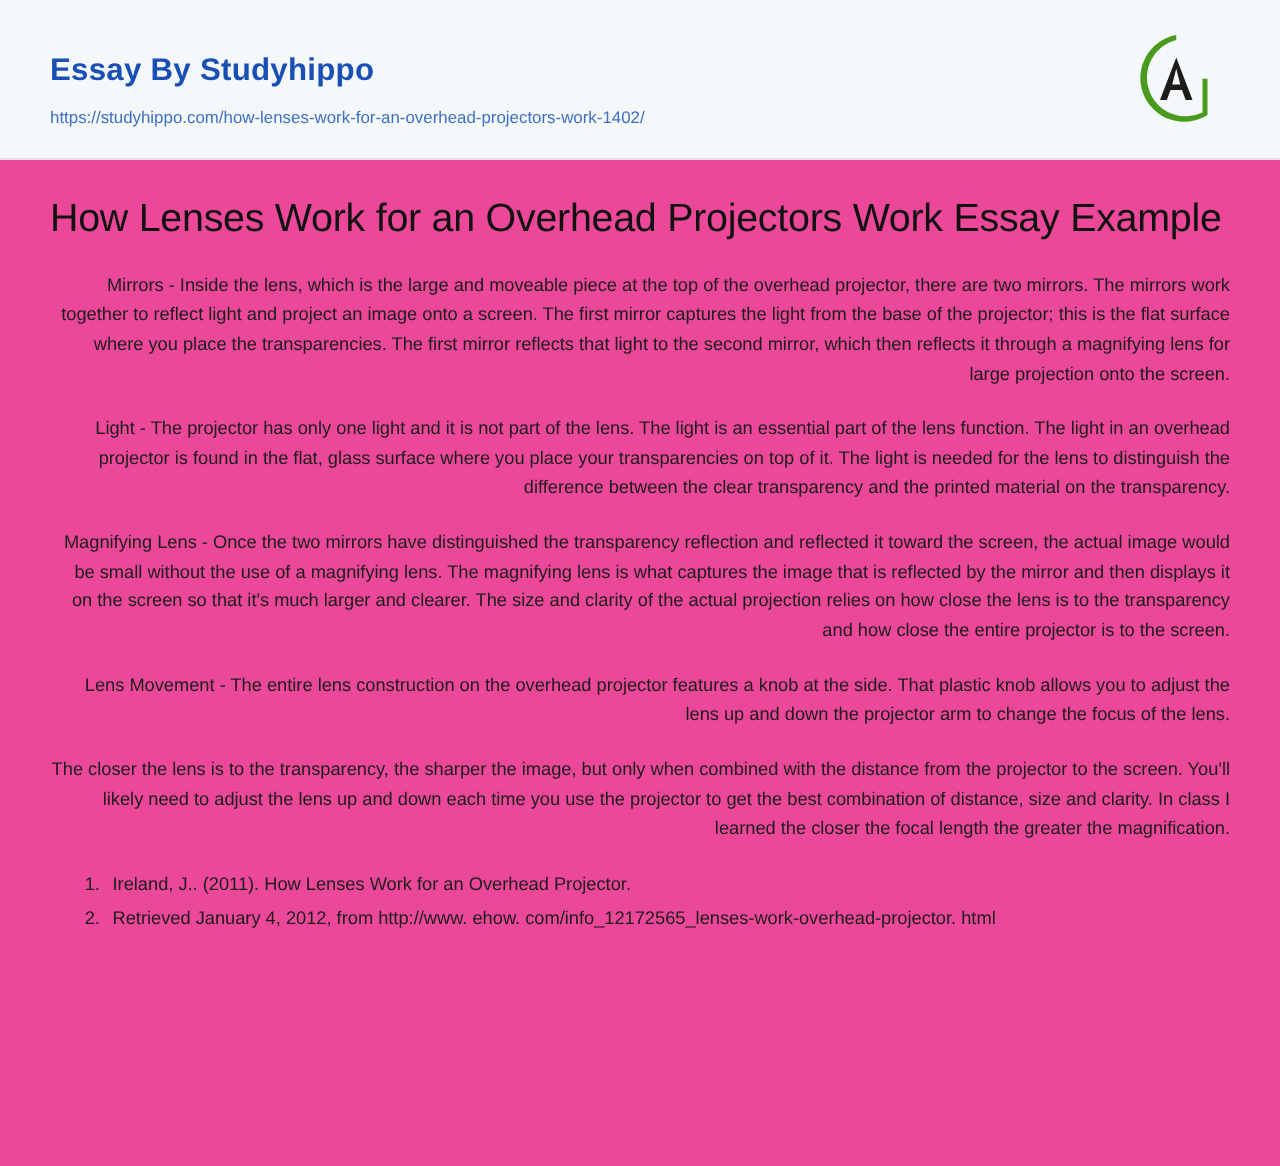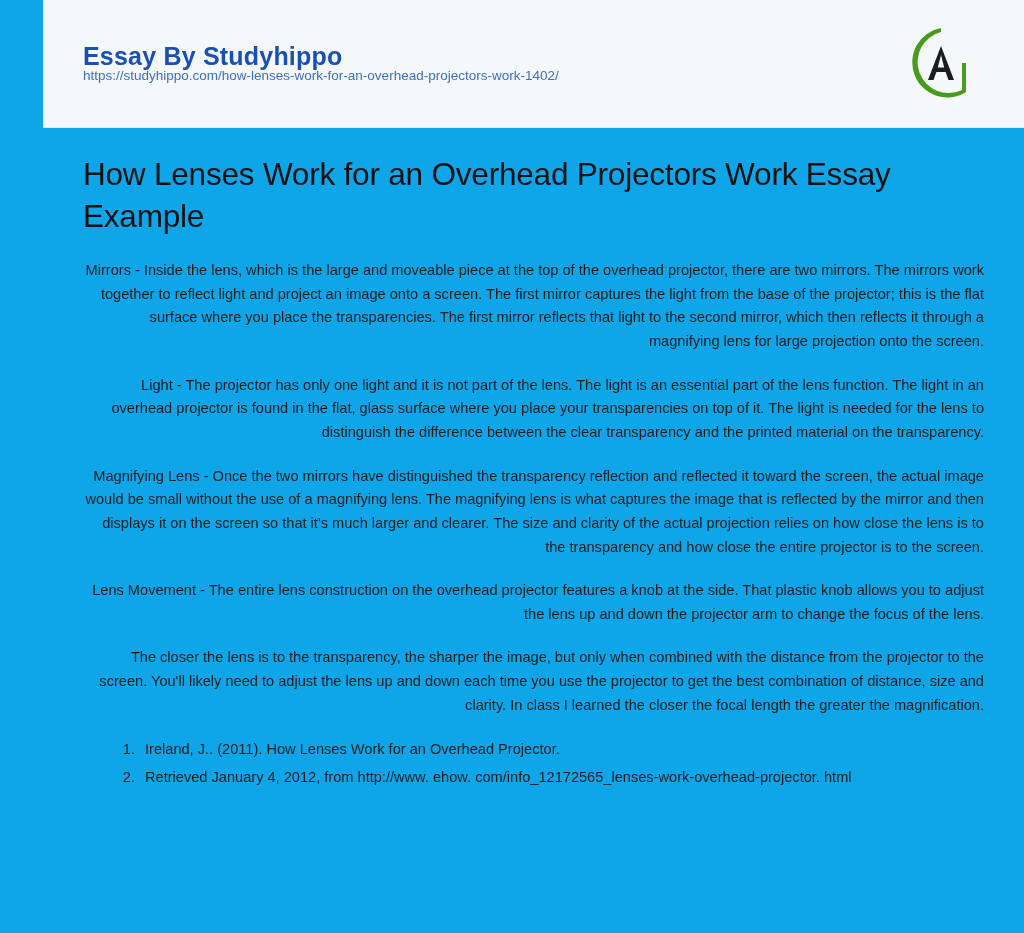--- a/index.html
+++ b/index.html
@@ -8,44 +8,43 @@
     padding: 0;
     width: 1024px;
     height: 933px;
     background: #ffffff;
     font-family: "Liberation Sans", sans-serif;
   }
   .page {
     width: 1024px;
     height: 933px;
     position: relative;
-    background: #0ea5e9;
+    background: #ec4899;
     overflow: hidden;
-    padding-left: 43px;
   }
   
   .header {
     height: 127px;
     background: #f4f8fb;
     position: relative;
     padding: 0 40px;
   }
   .brand {
     position: absolute;
     left: 40px;
     top: 42px;
     font-size: 25px;
     font-weight: bold;
     color: #1a4fb4;
     letter-spacing: 0.2px;
   }
   .source-url {
     position: absolute;
     left: 40px;
-    top: 68px;
+    top: 86px;
     font-size: 13.5px;
     color: #3f6fbf;
     text-decoration: none;
   }
   .logo {
     position: absolute;
     right: 42px;
     top: 22px;
     width: 82px;
     height: 82px;
@@ -75,21 +74,21 @@
     color: #1c1c1c;
     text-align: right;
   }
   p.biblio-heading {
     margin: 0 0 10px 0;
     font-size: 14.6px;
     line-height: 1.62;
     color: #1c1c1c;
   }
   ol.refs {
-    margin: 12px;
+    margin: 0;
     padding-left: 44px;
     font-size: 14.6px;
     line-height: 1.72;
     color: #1c1c1c;
   }
   ol.refs li {
     margin: 0 0 2px 0;
     padding-left: 6px;
   }
 </style>

